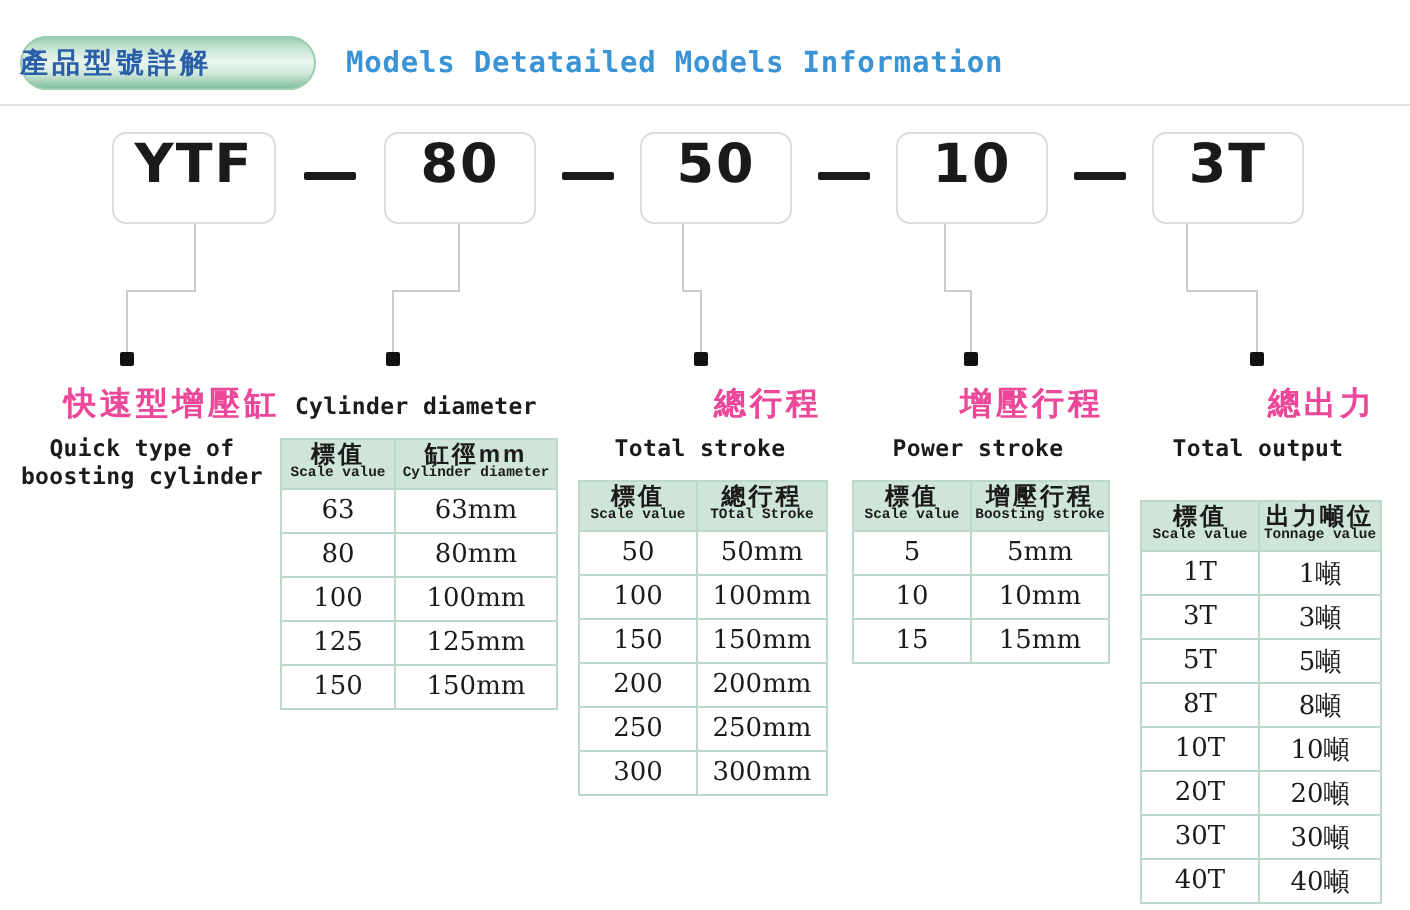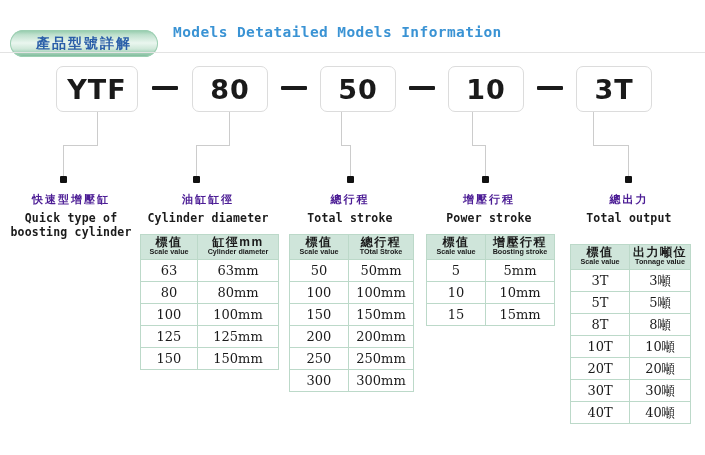--- a/index.html
+++ b/index.html
@@ -12,41 +12,41 @@
   .page{position:absolute;inset:0;}
 
   
   .header{position:absolute;left:0;top:14px;height:38px;width:100%;}
   .pill{
     position:absolute;left:10px;top:4px;width:148px;height:27px;
     border-radius:14px;
     background:linear-gradient(to bottom,
         #8fc9a8 0%, #bfe0cd 18%, #eaf6ef 48%, #cfe8d9 70%, #76b795 100%);
     box-shadow:inset 0 0 0 1px #9ccfb2;
-    display:flex;align-items:center;justify-content:center;margin-top:12px;
+    display:flex;align-items:center;
   }
   .pill-text{
     font-family:"DejaVu Sans", sans-serif;
     font-size:14px;font-weight:bold;color:#2a5ea8;
     letter-spacing:2px;white-space:nowrap;
   }
   .header-title{
     position:absolute;left:173px;top:10px;
     font-family:"DejaVu Sans Mono", monospace;
     font-size:14.5px;font-weight:bold;color:#3a93d4;
     letter-spacing:0.4px;white-space:nowrap;
   }
   .header-rule{position:absolute;left:0;top:52px;width:705px;height:1px;background:#e3e3e3;}
 
   
   .code-row{position:absolute;left:0;top:66px;width:705px;height:48px;}
   .code-box{
     position:absolute;top:0;height:46px;
     border:1px solid #dcdcdc;border-radius:7px;background:#ffffff;
-    display:flex;align-items:center;justify-content:center;
+    display:flex;justify-content:center;
     box-sizing:border-box;
   }
   .code-box span{
     font-family:"DejaVu Sans", sans-serif;
     font-size:27px;font-weight:bold;color:#1a1a1a;letter-spacing:1px;
   }
   .dash{
     position:absolute;top:20px;height:4px;width:26px;background:#1a1a1a;border-radius:1px;
   }
 
@@ -55,22 +55,22 @@
   .conn.v{width:1px;}
   .conn.h{height:1px;}
   .dot{
     position:absolute;width:7px;height:7px;background:#111111;border-radius:1px;
   }
 
   
   .col{position:absolute;}
   .col-title-cn{
     font-family:"DejaVu Sans", sans-serif;
-    font-size:11px;font-weight:bold;color:#4c1d95;
-    letter-spacing:2px;white-space:nowrap;text-align:center;
+    font-size:16px;font-weight:bold;color:#ec4899;
+    letter-spacing:2px;white-space:nowrap;text-align:right;
   }
   .col-title-en{
     font-family:"DejaVu Sans Mono", monospace;
     font-size:11.5px;font-weight:bold;color:#1b1b1b;
     letter-spacing:0.2px;text-align:center;white-space:nowrap;line-height:14px;
   }
 
   
   table.spec{
     border-collapse:collapse;background:#ffffff;table-layout:fixed;
@@ -83,21 +83,21 @@
     background:#cfe5da;height:21px;padding:1px 0 2px 0;
   }
   .th-cn{
     display:block;
     font-family:Liberation Sans, sans-serif;
     font-size:12px;font-weight:bold;color:#1b1b1b;letter-spacing:1.5px;
     line-height:11px;white-space:nowrap;
   }
   .th-en{
     display:block;
-    font-family:Liberation Sans, sans-serif;
+    font-family:Liberation Mono, monospace;
     font-size:7.2px;font-weight:bold;color:#1b1b1b;letter-spacing:0;
     line-height:8px;white-space:nowrap;
   }
   table.spec td{
     height:21px;
     font-family:"DejaVu Serif", serif;
     font-size:13px;color:#1b1b1b;
     white-space:nowrap;
   }
 </style>
@@ -161,21 +161,20 @@
   <div class="conn v" style="left:628px;top:145px;height:33px;"></div>
   <div class="dot" style="left:625px;top:176px;"></div>
 
   <div class="col" style="left:2px;top:192px;width:138px;">
     <div class="col-title-cn">快速型增壓缸</div>
     <div class="col-title-en" style="margin-top:4px;">Quick type of</div>
     <div class="col-title-en">boosting cylinder</div>
   </div>
 
   <div class="col" style="left:140px;top:192px;width:136px;">
-    <div class="col-title-cn">油缸缸徑</div>
     <div class="col-title-en" style="margin-top:4px;">Cylinder diameter</div>
     <table class="spec" style="margin-top:9px;width:136px;">
       <thead>
         <tr>
           <th style="width:56px;">
             <span class="th-cn">標值</span>
             <span class="th-en">Scale value</span>
           </th>
           <th style="width:80px;margin-top:41px;">
             <span class="th-cn">缸徑mm</span>
@@ -297,20 +296,24 @@
             <span class="th-en">Scale value</span>
           </th>
           <th style="width:60px;">
             <span class="th-cn">出力噸位</span>
             <span class="th-en">Tonnage value</span>
           </th>
         </tr>
       </thead>
       <tbody>
         <tr>
+            <td>1T</td>
+            <td>1噸</td>
+          </tr>
+        <tr>
             <td>3T</td>
             <td>3噸</td>
           </tr>
         <tr>
             <td>5T</td>
             <td>5噸</td>
           </tr>
         <tr>
             <td>8T</td>
             <td>8噸</td>

